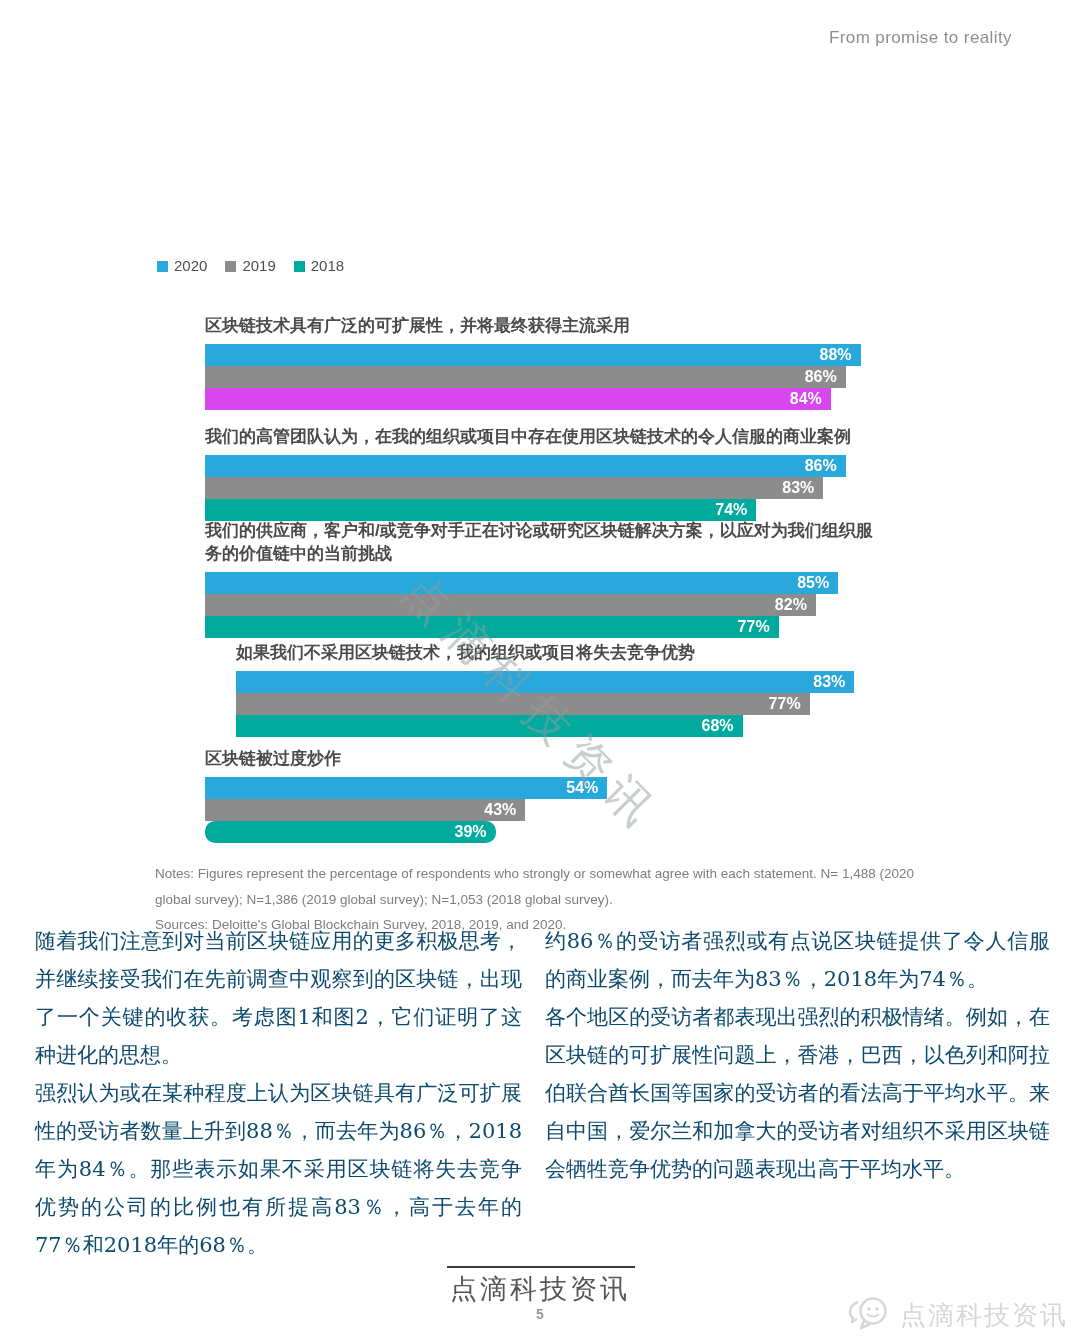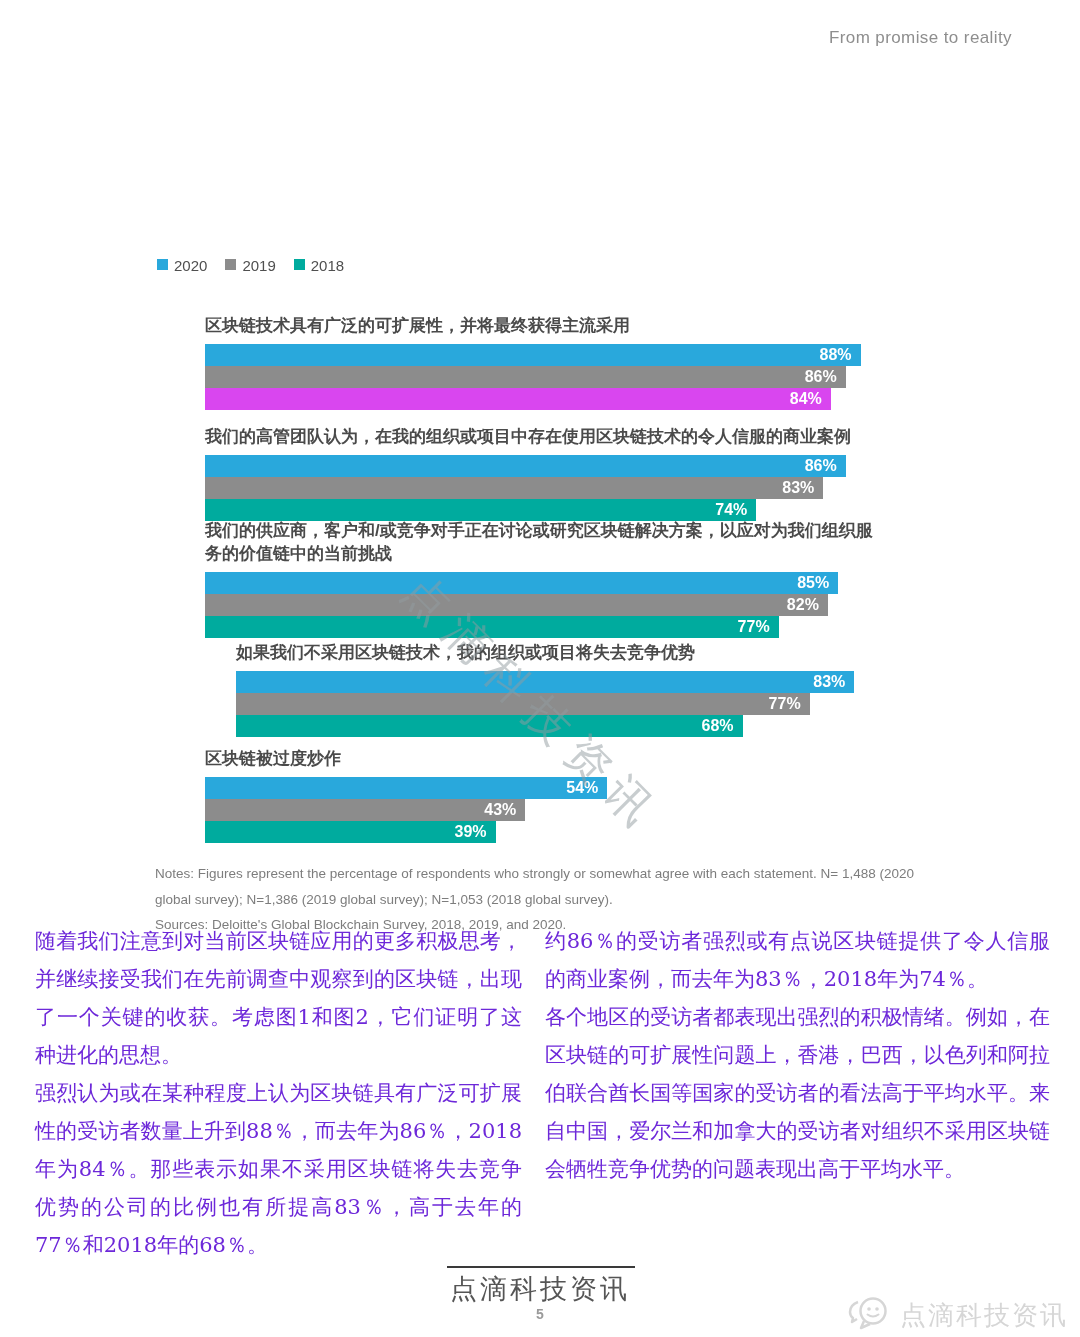--- a/index.html
+++ b/index.html
@@ -16,21 +16,21 @@
     font-size:17px;color:#8e8e8e;letter-spacing:.4px;
   }
   
   .fig-head{position:absolute;left:155px;top:105px;width:800px;}
   .fig-label{font-size:15px;color:#4a4a4a;margin-bottom:12px;}
   .fig-title{font-size:21px;font-weight:bold;color:#2d2d2d;line-height:24px;margin-bottom:14px;}
   .fig-subtitle{font-size:20px;font-weight:bold;color:#2d2d2d;line-height:24px;margin-bottom:11px;}
   .fig-question{font-size:17px;color:#5a5a5a;line-height:22px;}
   
   .legend{position:absolute;left:157px;top:257px;display:flex;gap:18px;align-items:center;}
-  .legend-item{display:flex;gap:6px;font-size:15px;color:#4f4f4f;}
+  .legend-item{display:flex;align-items:center;gap:6px;font-size:15px;color:#4f4f4f;}
   .legend-swatch{width:11px;height:11px;display:inline-block;margin-top:2px;}
   
   .chart{position:absolute;left:205px;top:293px;width:745px;height:540px;margin-top:21px;}
   .chart-group{position:absolute;left:0;width:100%;}
   .chart-group:nth-child(1){top:0;}
   .chart-group:nth-child(2){top:111px;}
   .chart-group:nth-child(3){top:205px;}
   .chart-group:nth-child(4){top:327px;padding-left:31px;}
   .chart-group:nth-child(5){top:433px;}
   .group-label{
@@ -56,21 +56,21 @@
     position:absolute;left:155px;top:861px;width:782px;
     font-size:13.5px;color:#7d7d7d;line-height:1.9;
   }
   
   .col{position:absolute;top:922px;}
   .col-left{left:35px;width:487px;}
   .col-right{left:545px;width:505px;}
   .col p{
     margin:0;
     font-family:"DejaVu Serif", serif;
-    font-size:21px;line-height:38px;color:#6d28d9;
+    font-size:21px;line-height:38px;color:#0c4a6e;
     text-align:justify;
   }
   
   .footer-divider{
     position:absolute;left:447px;top:1266px;width:188px;
     border-top:2px solid #3a3a3a;
   }
   .footer-brand{
     position:absolute;left:0;top:1271px;width:1080px;text-align:center;
     font-family:"DejaVu Serif", serif;
@@ -133,21 +133,21 @@
         </div>
         <div class="bar" style="background: rgb(0, 171, 158); width: 74%;">
           <span class="bar-value">74%</span>
         </div>
       </div>
       <div class="chart-group">
         <div class="group-label">我们的供应商，客户和/或竞争对手正在讨论或研究区块链解决方案，以应对为我们组织服务的价值链中的当前挑战</div>
         <div class="bar" style="background: rgb(41, 168, 220); width: 85%; text-align: right;">
           <span class="bar-value">85%</span>
         </div>
-        <div class="bar" style="background: rgb(140, 140, 140); width: 82%; padding-left: 12px;">
+        <div class="bar" style="background: rgb(140, 140, 140); width: 82%;">
           <span class="bar-value">82%</span>
         </div>
         <div class="bar" style="background: rgb(0, 171, 158); width: 77%;">
           <span class="bar-value">77%</span>
         </div>
       </div>
       <div class="chart-group">
         <div class="group-label">如果我们不采用区块链技术，我的组织或项目将失去竞争优势</div>
         <div class="bar" style="background: rgb(41, 168, 220); width: 83%;">
           <span class="bar-value">83%</span>
@@ -160,21 +160,21 @@
         </div>
       </div>
       <div class="chart-group">
         <div class="group-label">区块链被过度炒作</div>
         <div class="bar" style="background: rgb(41, 168, 220); width: 54%;">
           <span class="bar-value">54%</span>
         </div>
         <div class="bar" style="background: rgb(140, 140, 140); width: 43%;">
           <span class="bar-value">43%</span>
         </div>
-        <div class="bar" style="background: rgb(0, 171, 158); width: 39%;">
+        <div class="bar" style="background: rgb(0, 171, 158); width: 39%; border-radius: 10px;">
           <span class="bar-value">39%</span>
         </div>
       </div>
     </div>
 
   <div class="watermark">点滴科技资讯</div>
 
   <div class="notes-block">
     <div>Notes: Figures represent the percentage of respondents who strongly or somewhat agree with each statement. N= 1,488 (2020 global survey); N=1,386 (2019 global survey); N=1,053 (2018 global survey).</div>
     <div>Sources: Deloitte's Global Blockchain Survey, 2018, 2019, and 2020.</div>

